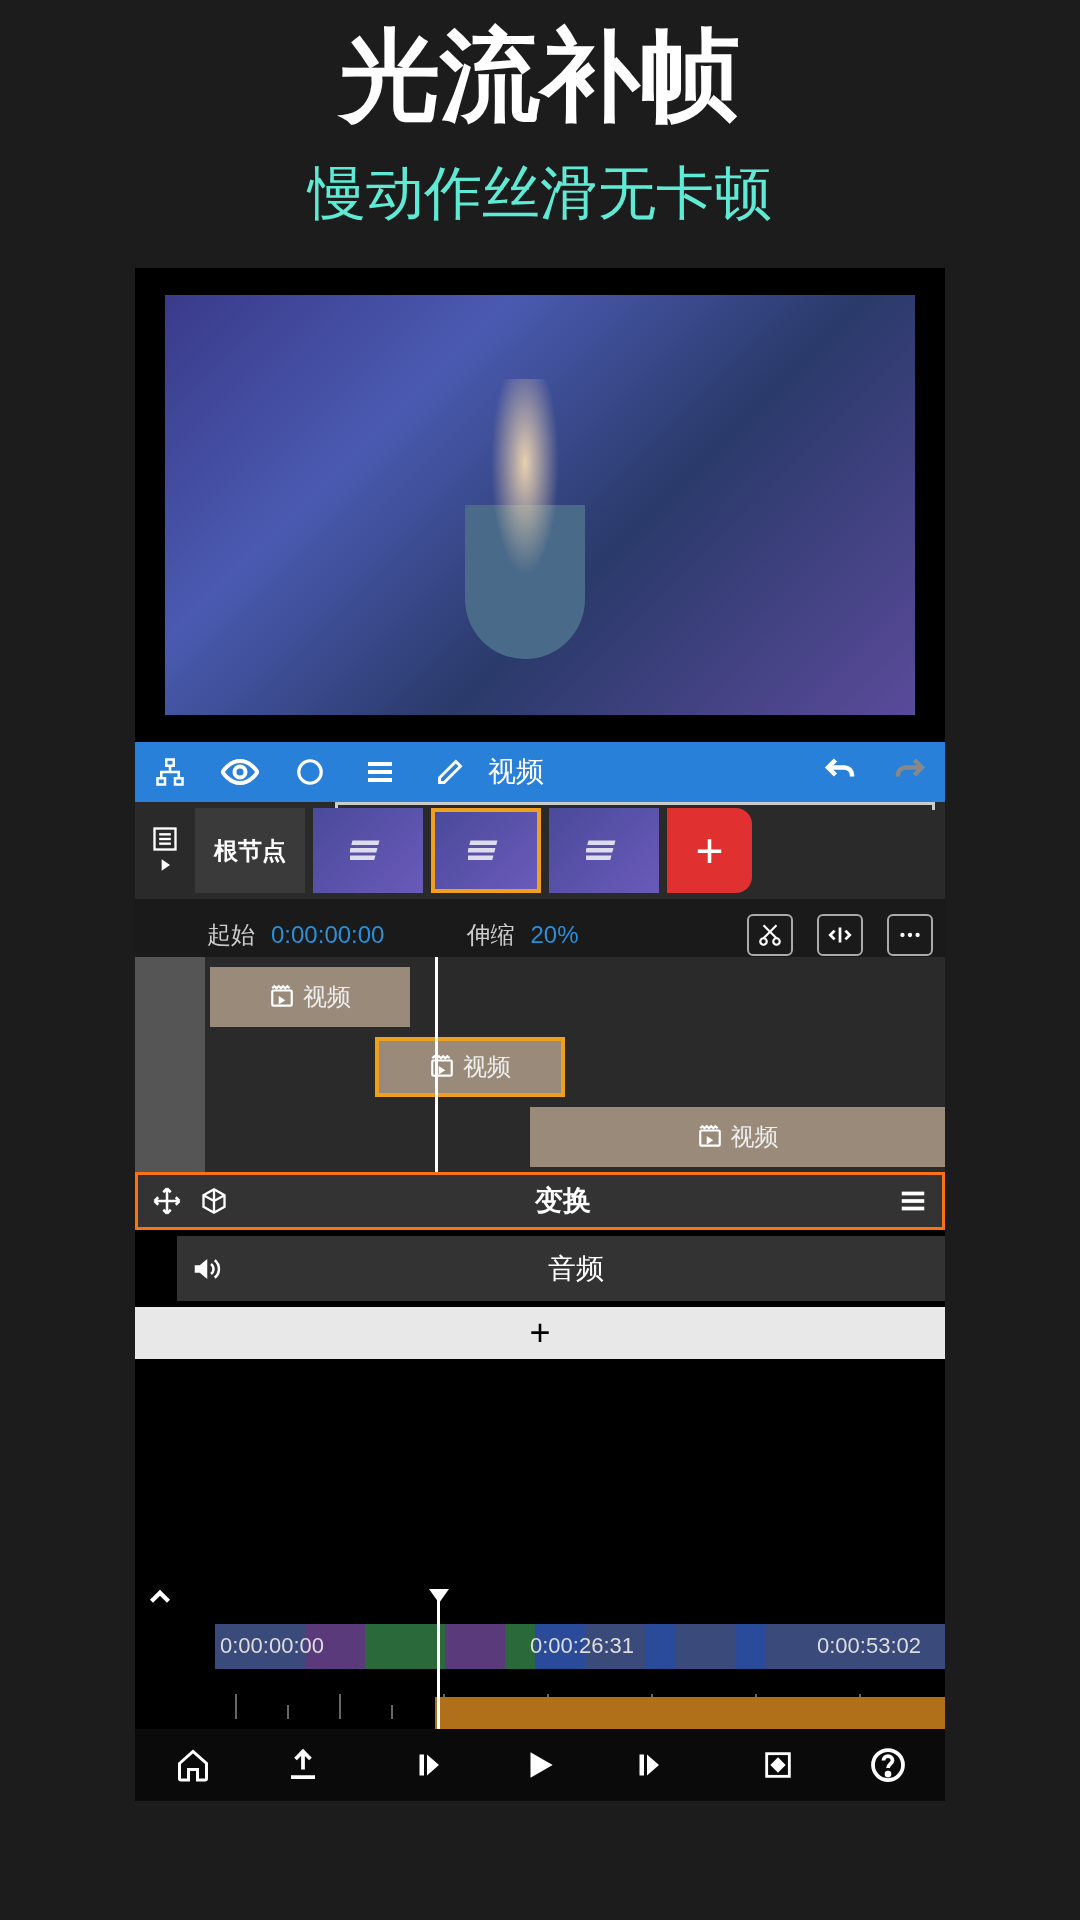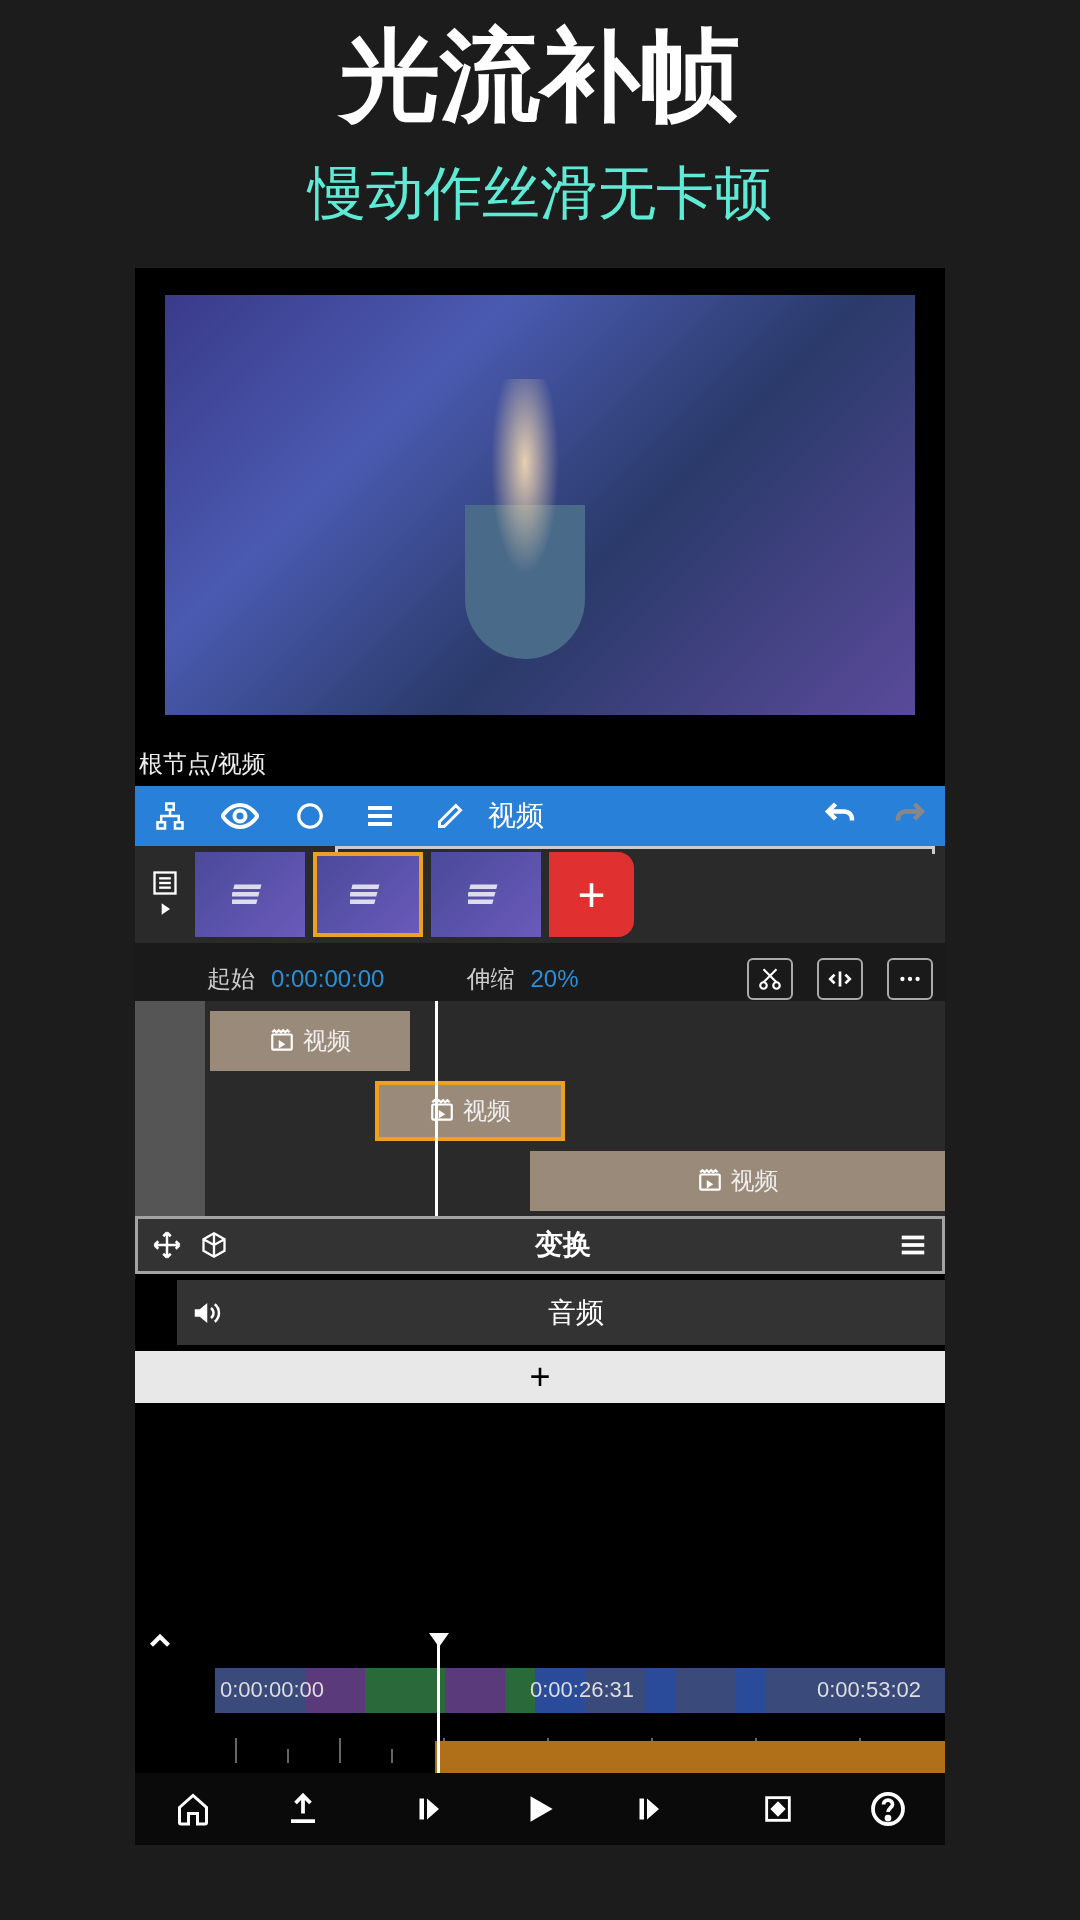--- a/index.html
+++ b/index.html
@@ -198,21 +198,21 @@
   left: 300px;
   top: 0;
   bottom: 0;
   width: 3px;
   background: #fff;
 }
 
 .transform-bar {
   height: 58px;
   background: #333;
-  border: 3px solid #a3a3a3;
+  border: 3px solid #f97316;
   display: flex;
   align-items: center;
   padding: 0 14px;
   gap: 18px;
   font-size: 28px;
   font-weight: 600;
 }
 .transform-bar .center { flex: 1; text-align: center; }
 
 .audio-bar {
@@ -325,21 +325,20 @@
 
 <div class="page-title">光流补帧</div>
 <div class="page-subtitle">慢动作丝滑无卡顿</div>
 
 <div class="editor">
 
   <div class="preview">
     <div class="preview-img"></div>
   </div>
 
-  <div class="breadcrumb">根节点/视频</div>
 
   <div class="toolbar">
     <div class="tb-icon">
       <svg width="30" height="30" viewBox="0 0 24 24" fill="none" stroke="#fff" stroke-width="2">
           <rect x="9" y="2" width="6" height="5"></rect>
           <rect x="2" y="17" width="6" height="5"></rect>
           <rect x="16" y="17" width="6" height="5"></rect>
           <path d="M12 7v5M12 12H5v5M12 12h7v5"></path>
         </svg>
     </div>
@@ -388,20 +387,21 @@
       <svg width="30" height="28" viewBox="0 0 24 24" fill="none" stroke="#fff" stroke-width="2">
           <rect x="3" y="3" width="18" height="18"></rect>
           <line x1="7" y1="8" x2="17" y2="8"></line>
           <line x1="7" y1="12" x2="17" y2="12"></line>
           <line x1="7" y1="16" x2="17" y2="16"></line>
         </svg>
       <svg width="20" height="20" viewBox="0 0 24 24" fill="#fff">
           <path d="M8 5l10 7-10 7z"></path>
         </svg>
     </div>
+    <div class="clip-root">根节点</div>
     <div class="clip-thumb">
       <svg width="36" height="36" viewBox="0 0 24 24" fill="#fff" opacity="0.85">
           <path d="M3 5h18v3H3zM3 10h18v3H3zM3 15h18v3H3z" transform="skewX(-15)"></path>
         </svg>
     </div>
     <div class="clip-thumb selected">
       <svg width="36" height="36" viewBox="0 0 24 24" fill="#fff" opacity="0.85">
           <path d="M3 5h18v3H3zM3 10h18v3H3zM3 15h18v3H3z" transform="skewX(-15)"></path>
         </svg>
     </div>

